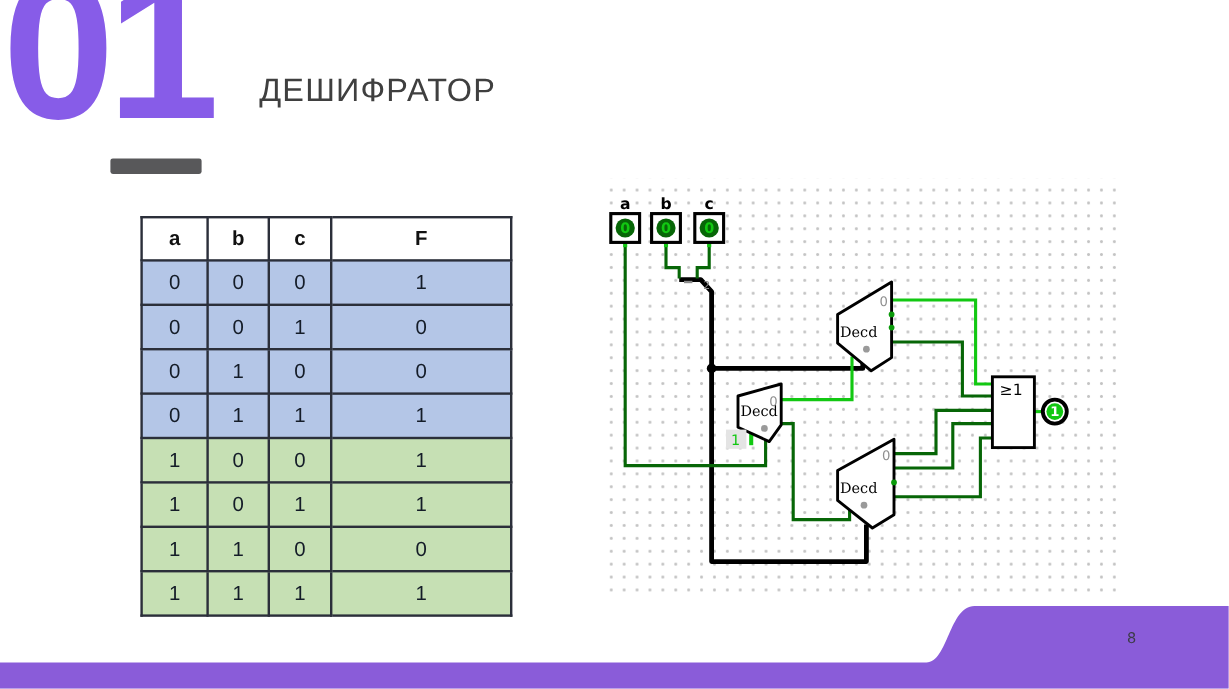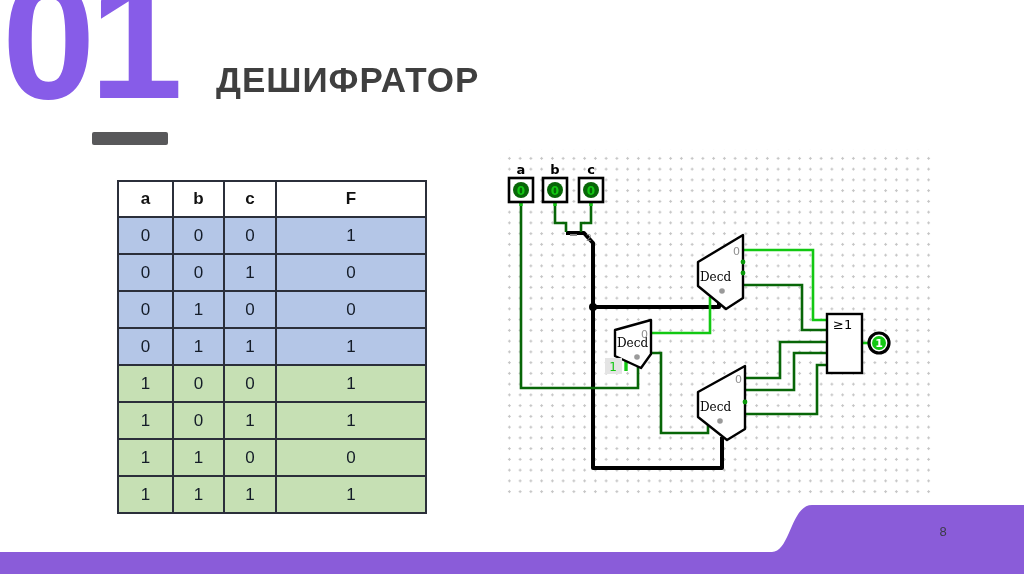--- a/index.html
+++ b/index.html
@@ -12,21 +12,21 @@
     position:absolute;left:2px;top:-44px;
     font-size:168px;font-weight:bold;letter-spacing:-6px;
     color:#875ce8;line-height:1;
   }
   .badge-dash{
     position:absolute;left:92px;top:132px;width:76px;height:13px;
     background:#58585a;border-radius:2px;
   }
   .title{
     position:absolute;left:216px;top:60px;
-    font-size:35px;font-weight:bold;color:#3f3f3f;letter-spacing:1px;
+    font-size:27px;font-weight:normal;color:#3f3f3f;letter-spacing:1px;
   }
   
   .truth{
     position:absolute;left:117px;top:180px;
     border-collapse:collapse;table-layout:fixed;
     font-size:17px;color:#141c28;
   }
   .truth th,.truth td{
     border:2px solid #2b2f3a;text-align:center;padding:0;
     height:35px;font-weight:normal;

